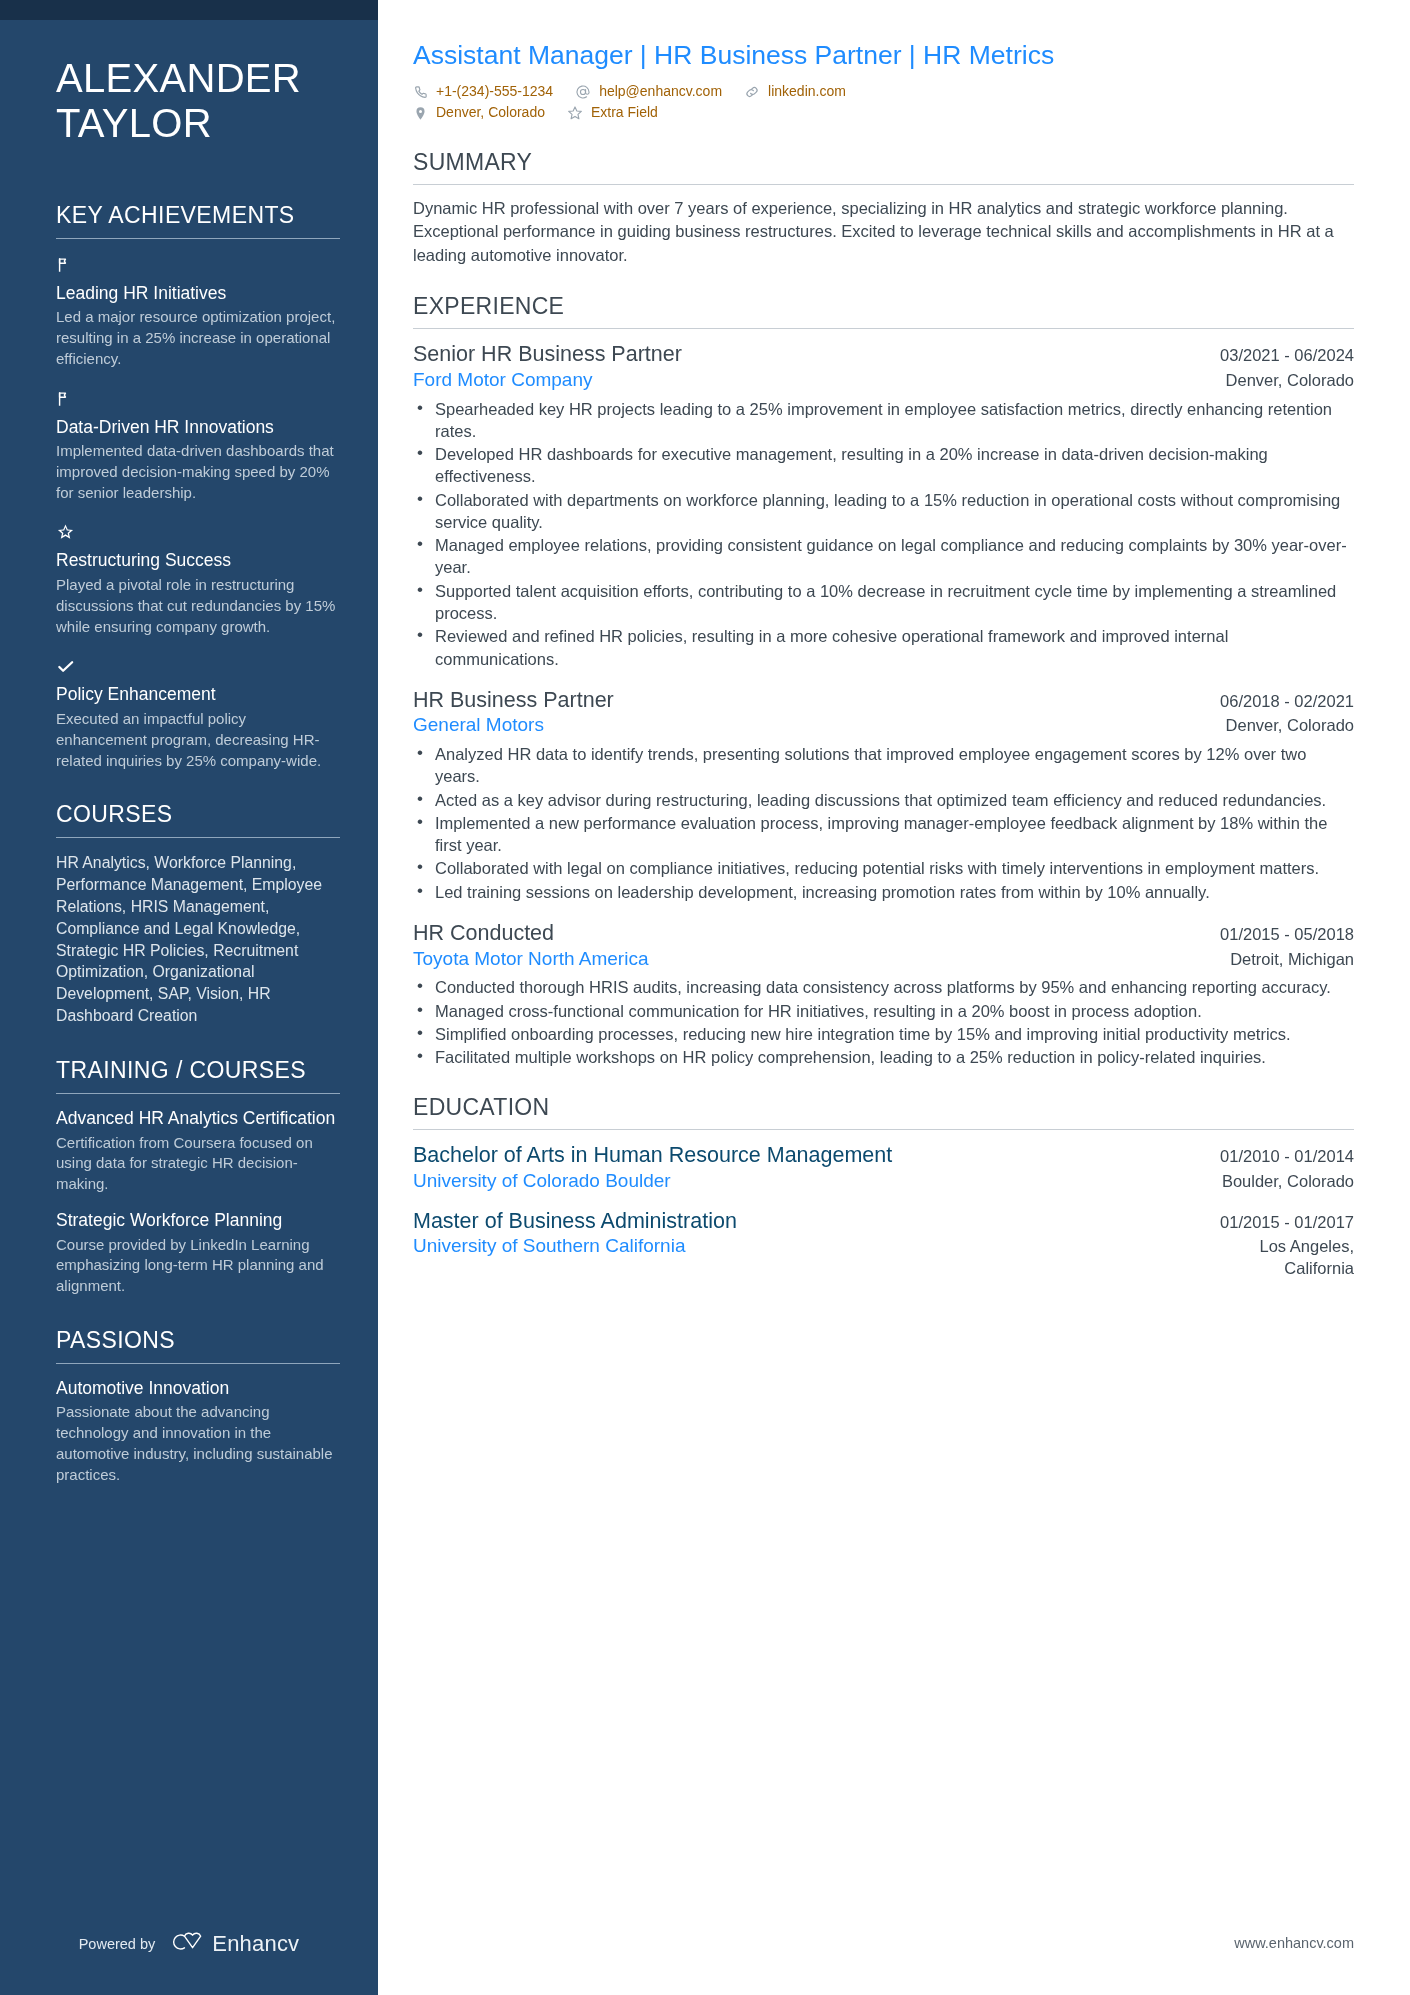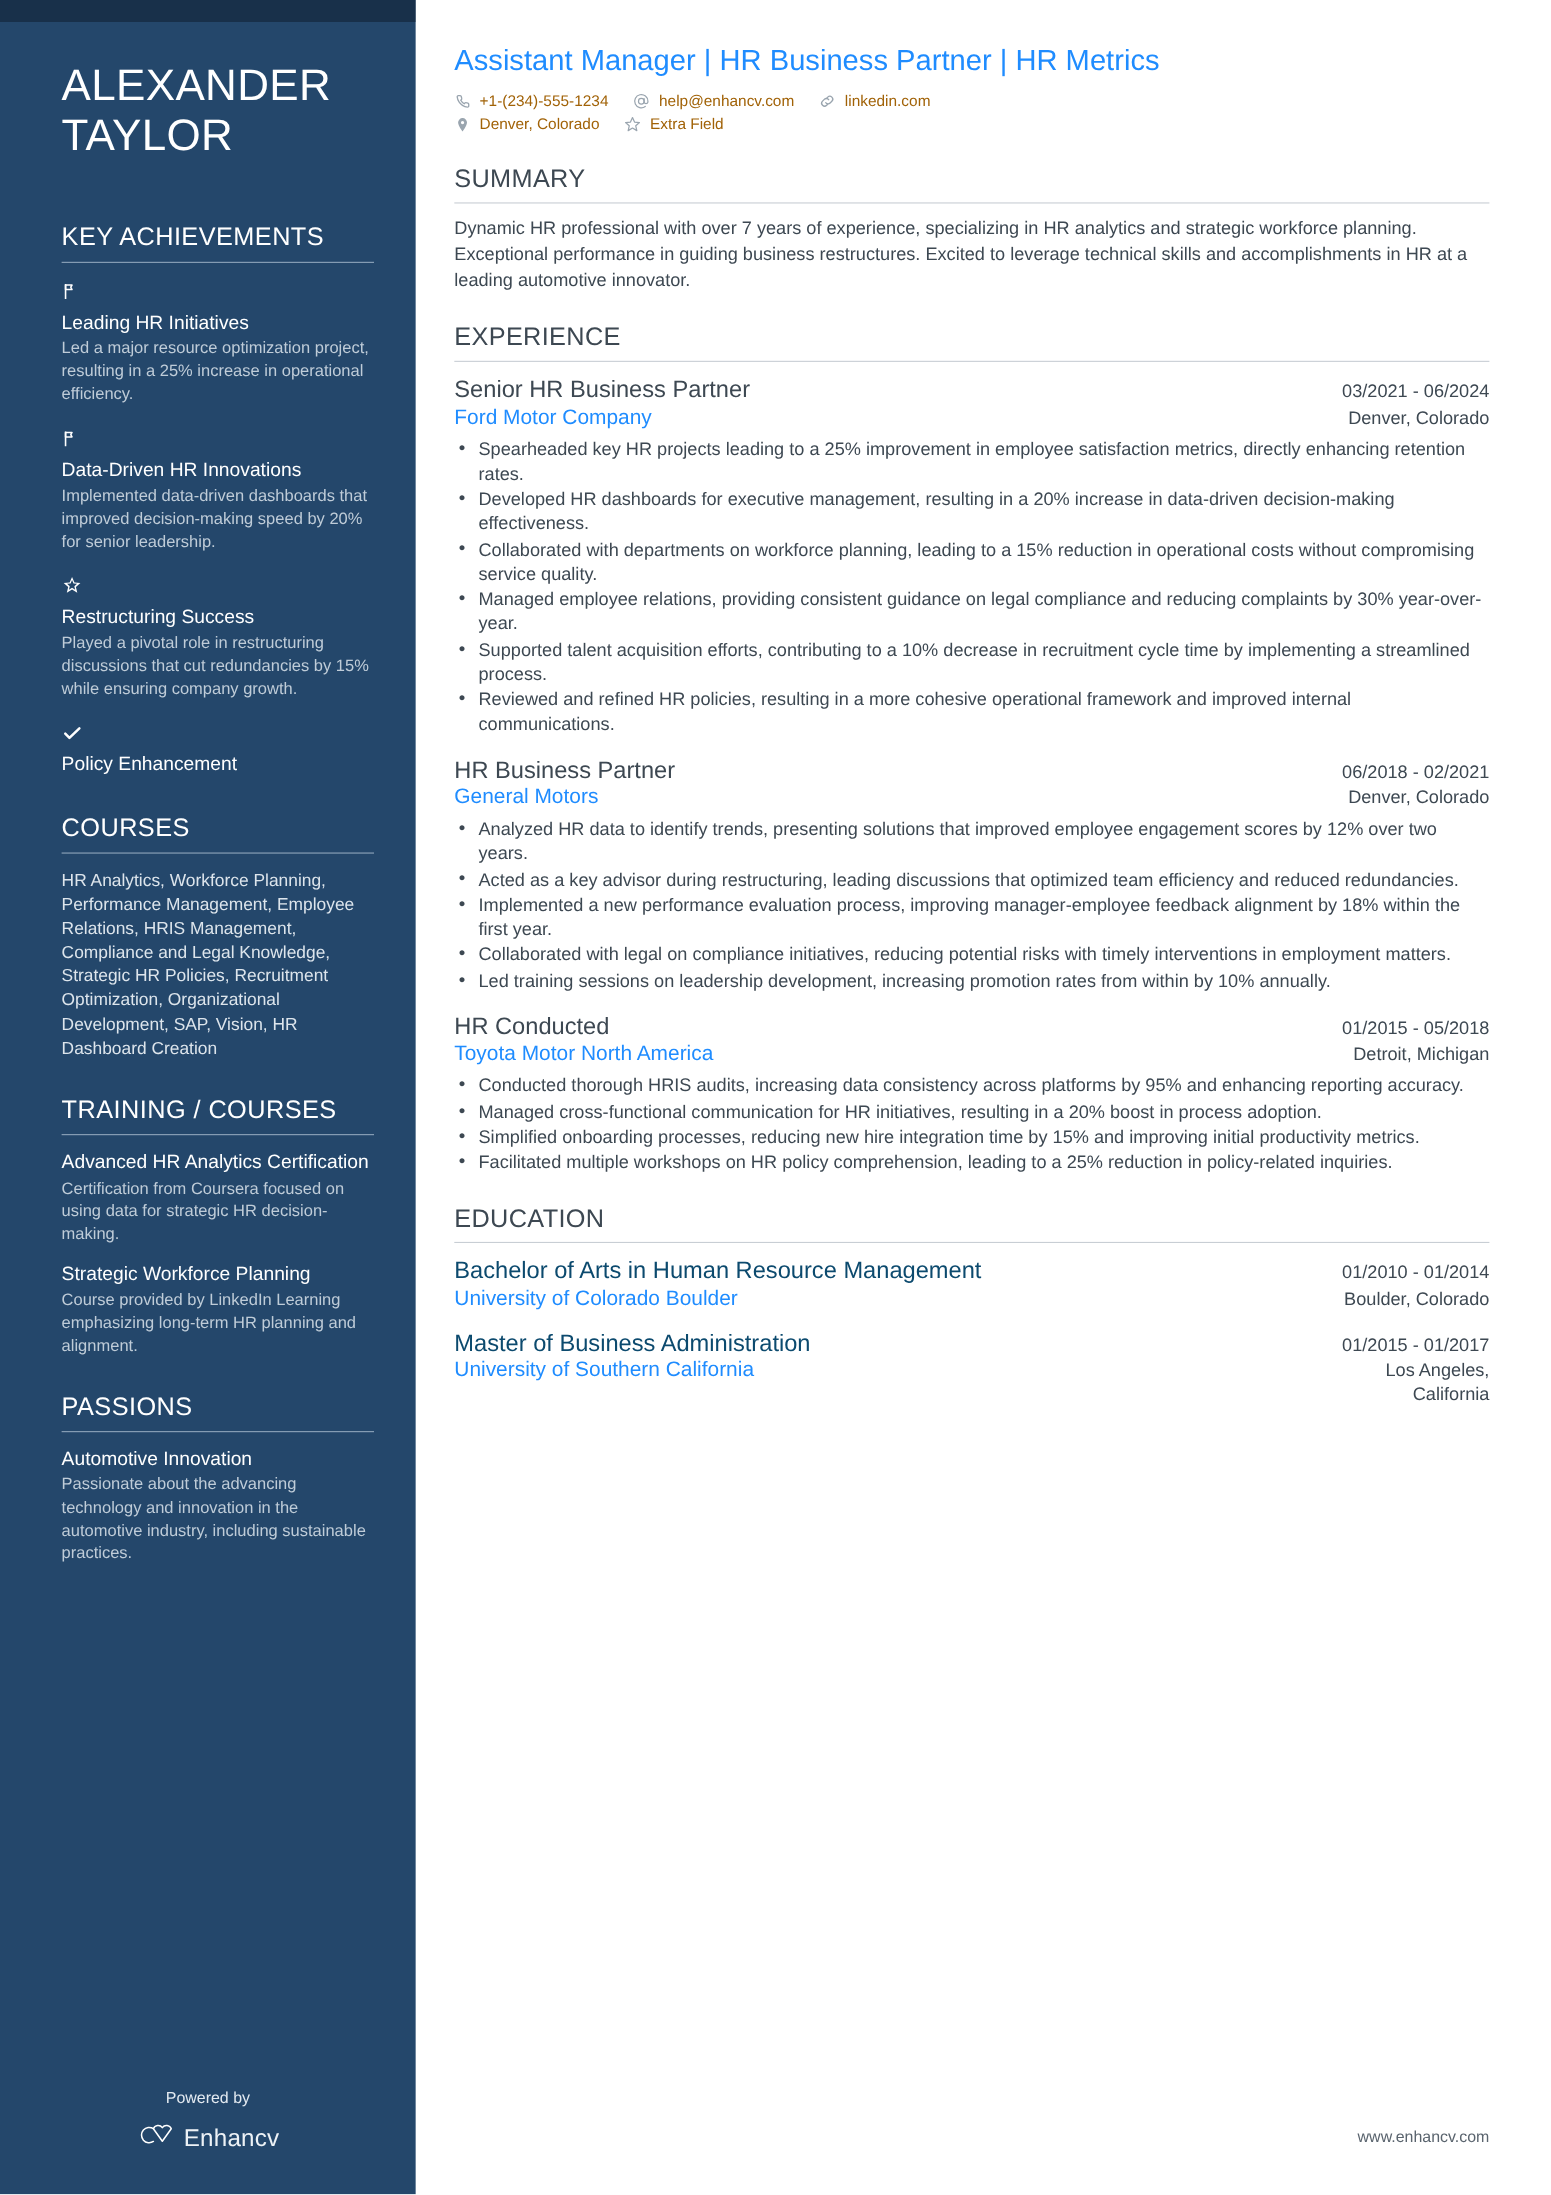--- a/index.html
+++ b/index.html
@@ -113,21 +113,20 @@
   }
 
   .sidebar-footer {
     position: absolute;
     left: 0; bottom: 38px;
     width: 378px;
     display: flex;
     align-items: center;
     justify-content: center;
     gap: 14px;
-    flex-direction: column;
   }
   .powered-by {
     color: #E3EAF1;
     font-size: 14.5px;
   }
   .enhancv-logo {
     display: flex;
     align-items: center;
     gap: 9px;
   }
@@ -330,20 +329,21 @@
         </div>
 
         <div class="achv">
           <div class="achv-icon">
             <svg width="19" height="19" viewBox="0 0 20 20" fill="none" stroke="#ffffff" stroke-width="2.4" stroke-linecap="round" stroke-linejoin="round">
               <path d="M3.5 10.5l4 4L17 5.5"></path>
             </svg>
           </div>
           <div class="achv-body">
             <div class="achv-title">Policy Enhancement</div>
+            <div class="achv-desc">Executed an impactful policy enhancement program, decreasing HR-related inquiries by 25% company-wide.</div>
           </div>
         </div>
       </section>
 
       <section class="side-section">
         <div class="side-heading">COURSES</div>
         <div class="side-rule"></div>
         <div class="skills-text">HR Analytics, Workforce Planning, Performance Management, Employee Relations, HRIS Management, Compliance and Legal Knowledge, Strategic HR Policies, Recruitment Optimization, Organizational Development, SAP, Vision, HR Dashboard Creation</div>
       </section>
 

